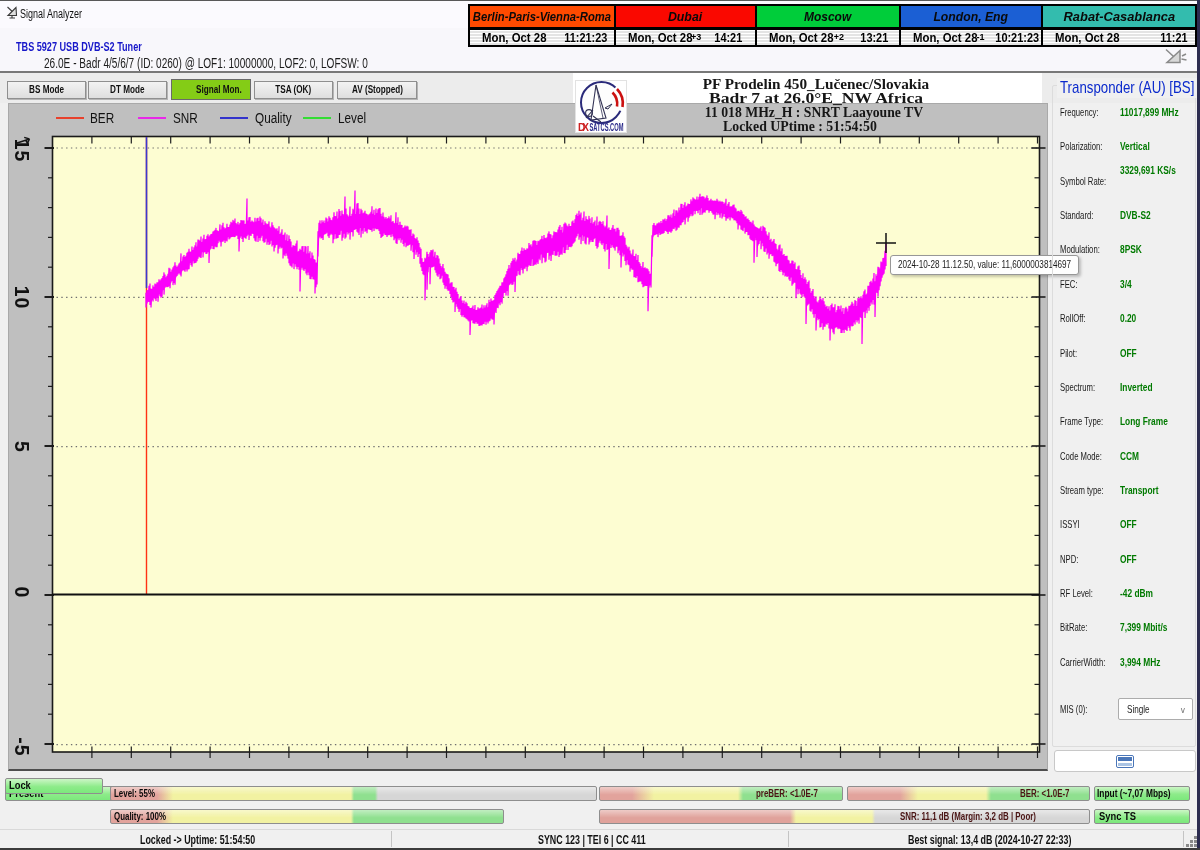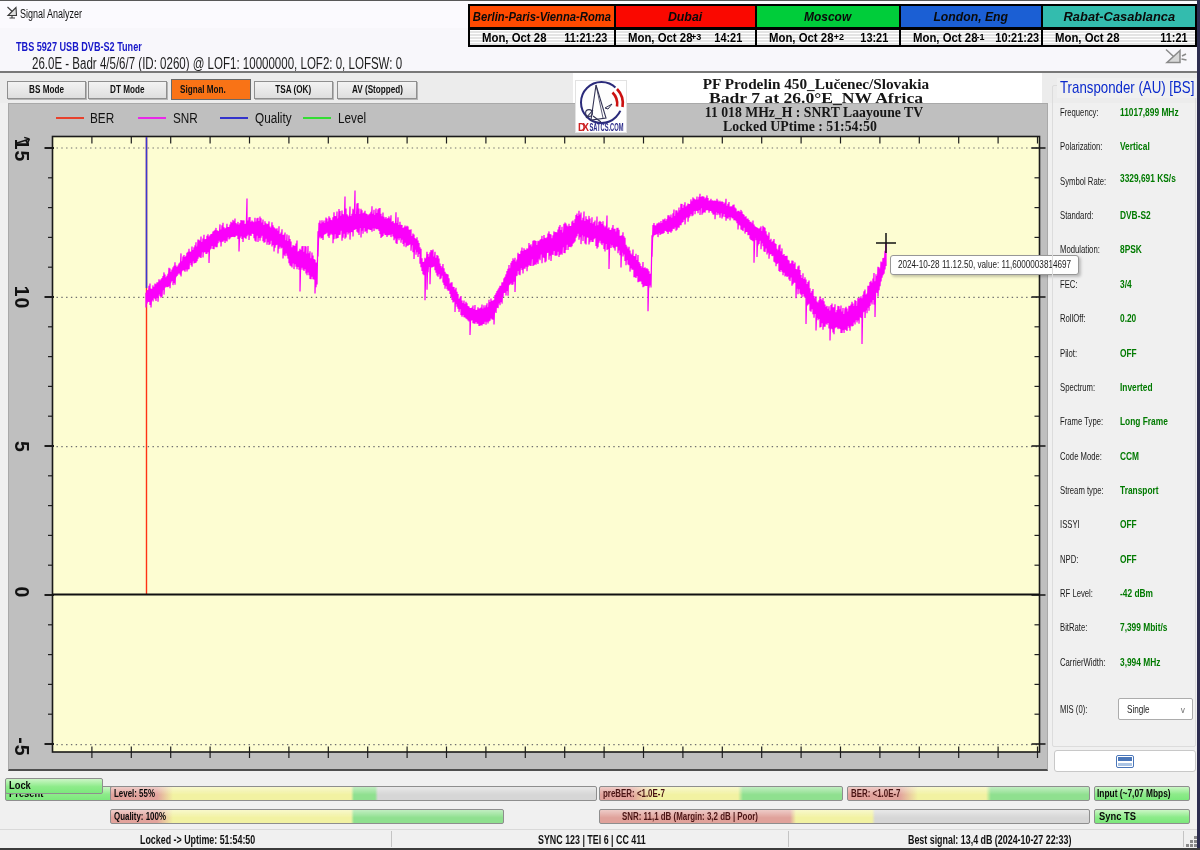--- a/index.html
+++ b/index.html
@@ -7,42 +7,42 @@
 .abs { position:absolute; }
 .s70 { display:inline-block; transform:scaleX(0.70); transform-origin:0 50%; white-space:nowrap; }
 .s72 { display:inline-block; transform:scaleX(0.72); transform-origin:0 50%; white-space:nowrap; }
 .s74 { display:inline-block; transform:scaleX(0.74); transform-origin:0 50%; white-space:nowrap; }
 .s76 { display:inline-block; transform:scaleX(0.76); transform-origin:0 50%; white-space:nowrap; }
 .s85 { display:inline-block; transform:scaleX(0.85); transform-origin:0 50%; white-space:nowrap; }
 #titlebar { left:0; top:0; width:1200px; height:28px; background:#fbfafe; border-top:1.5px solid #585858; }
 #titletxt { left:20px; top:6.5px; font-size:12.5px; color:#111; }
 #substrip { left:0; top:28px; width:1200px; height:42.5px; background:#f8f7fb; }
 #tunertitle { left:16px; top:39px; font-size:13px; font-weight:bold; color:#1717c9; }
-#tunersub { left:32px; top:54.5px; font-size:16px; color:#1c1c1c;text-align:right; }
+#tunersub { left:44px; top:54.5px; font-size:14px; color:#1c1c1c;text-align:right; }
 #hdivider { left:0; top:70.5px; width:1200px; height:2.2px; background:#787878; }
 #btnstrip { left:0; top:72.7px; width:1200px; height:30.3px; background:#ececec; }
 #whitebox { left:573px; top:72.7px; width:469px; height:31.3px; background:#fff; }
 
 #clocks { left:468px; top:4px; width:729px; height:43px; background:#000; border:2px solid #000; display:flex; }
 .ckcell { height:100%; border-right:2px solid #000; display:flex; flex-direction:column; }
 .ckcell:last-child { border-right:none; }
 .ckhead { height:27px; font-size:13px; font-weight:bold; font-style:italic; color:#0a0a0a;
   display:flex; justify-content:center; align-items:center; border-bottom:3.5px solid #000; white-space:nowrap; overflow:hidden;text-align:right; }
 .ckdate { flex:1; background:repeating-linear-gradient(180deg,#ffffff 0 1.5px,#e4e4e4 1.5px 3px);
   font-size:13px; font-weight:bold; color:#000; display:flex; align-items:center; padding-left:12px; white-space:nowrap; position:relative; }
 .ckd { display:inline-block; transform:scaleX(0.875); transform-origin:0 50%; }
 .cktime { margin-left:auto; display:inline-block; transform:scaleX(0.84); transform-origin:100% 50%; }
 .cksup { font-size:9px; font-weight:bold; position:absolute; left:54%; top:1.5px; }
 
 .btn { position:absolute; top:81px; height:17.5px; background:linear-gradient(180deg,#f3f3f3,#dedede);
   border:1px solid #8f8f8f; box-shadow:1px 1px 0 #b5b5b5; font-size:11px; font-weight:bold; color:#111;
   text-align:center; line-height:15.5px; }
 .btn span, .btnsel span { display:inline-block; transform:scaleX(0.74); transform-origin:50% 50%; white-space:nowrap; }
-.btnsel { position:absolute; top:79px; height:21px; background:#f97316; border:1.4px solid #6a6a6a;
-  font-size:11px; font-weight:bold; color:#111; text-align:left; line-height:19px; }
+.btnsel { position:absolute; top:79px; height:21px; background:#84cc16; border:1.4px solid #6a6a6a;
+  font-size:11px; font-weight:bold; color:#111; text-align:right; line-height:19px; }
 
 #chart { left:8px; top:103px; width:1040px; height:667.5px; background:#bfbfbf;
   border:1px solid #a9a9a9; border-bottom:2.6px solid #4e4e4e; }
 .legdash { position:absolute; top:117px; width:28px; height:2.2px; }
 .legtxt { position:absolute; top:110px; font-size:14px; color:#111; }
 .legtxt span { display:inline-block; transform:scaleX(0.84); transform-origin:0 50%; }
 .serif { position:absolute; white-space:nowrap; font-family:"Liberation Serif", serif;
   font-weight:bold; font-size:15.5px; color:#161616; }
 #logo { left:575px; top:80px; width:52px; height:53px; background:#fff; border:1px solid #e2e2e2; }
 #tooltip { left:890px; top:255px; width:189px; height:19.5px; background:#fefefe;
@@ -56,21 +56,21 @@
 .pval { position:absolute; left:1120px; font-size:11px; font-weight:bold; color:#007a00; }
 #mislab { left:1060px; top:703px; font-size:11px; color:#1a1a1a; }
 #misdd { left:1118px; top:698px; width:75px; height:22px; background:#fff; border:1px solid #acacac;
   border-radius:2px; font-size:11px; color:#222; line-height:20px; padding-left:8px; }
 #misdd i { position:absolute; right:6px; top:0.5px; color:#7a7a7a; font-size:8.5px; font-style:normal; }
 #wbtn { left:1054px; top:750px; width:142px; height:22px; background:#fff; border:1px solid #c8c8c8; border-radius:3px; }
 
 .bar { position:absolute; height:15.5px; border:1px solid #8e8e8e; border-radius:2px;
   font-size:11px; font-weight:bold; color:#0a0a0a; line-height:13.5px; white-space:nowrap; padding-left:3px; }
 .gr { background:linear-gradient(180deg,#ccf6c6,#8deb8a 55%,#7ce87c); }
-.dred { color:#4a1414; }
+.dred { color:#4a1414;text-align:right; }
 #statusbar { left:0; top:829px; width:1200px; height:19px; background:#f0f0f0; border-top:1px solid #d9d9d9; }
 .stxt { position:absolute; top:833px; font-size:12px; font-weight:bold; color:#111; }
 .ssep { position:absolute; top:831px; width:1.4px; height:16px; background:#c4c4c4; }
 #rightedge { left:1197px; top:0; width:3px; height:850px; background:#2c2c50; }
 #bottomedge { left:0; top:848px; width:1200px; height:2px; background:#3c3c3c; }
 </style></head>
 <body>
 <div class="abs" id="titlebar"></div>
 <svg class="abs" style="left:6px;top:6px" width="13" height="13" viewBox="0 0 13 13">
  <g stroke="#3a3a3a" stroke-width="1.1" fill="none">
@@ -303,21 +303,21 @@
 
 <div class="abs" id="tooltip"><span class="s74">2024-10-28 11.12.50, value: 11,6000003814697</span></div>
 
 <div class="abs" id="gbox"></div>
 <div class="abs" id="gboxtitle"><span>Transponder (AU) [BS]</span></div>
 <div class="plab" style="top:106.0px"><span class="s70">Frequency:</span></div>
 <div class="pval" style="top:106.0px"><span class="s76">11017,899 MHz</span></div>
 <div class="plab" style="top:140.3px"><span class="s70">Polarization:</span></div>
 <div class="pval" style="top:140.3px"><span class="s76">Vertical</span></div>
 <div class="plab" style="top:174.7px"><span class="s70">Symbol Rate:</span></div>
-<div class="pval" style="top:172px"><span class="s76">3329,691 KS/s</span></div>
+<div class="pval" style="top:164px"><span class="s76">3329,691 KS/s</span></div>
 <div class="plab" style="top:209.0px"><span class="s70">Standard:</span></div>
 <div class="pval" style="top:209.0px"><span class="s76">DVB-S2</span></div>
 <div class="plab" style="top:243.4px"><span class="s70">Modulation:</span></div>
 <div class="pval" style="top:243.4px"><span class="s76">8PSK</span></div>
 <div class="plab" style="top:277.8px"><span class="s70">FEC:</span></div>
 <div class="pval" style="top:277.8px"><span class="s76">3/4</span></div>
 <div class="plab" style="top:312.1px"><span class="s70">RollOff:</span></div>
 <div class="pval" style="top:312.1px"><span class="s76">0.20</span></div>
 <div class="plab" style="top:346.5px"><span class="s70">Pilot:</span></div>
 <div class="pval" style="top:346.5px"><span class="s76">OFF</span></div>

